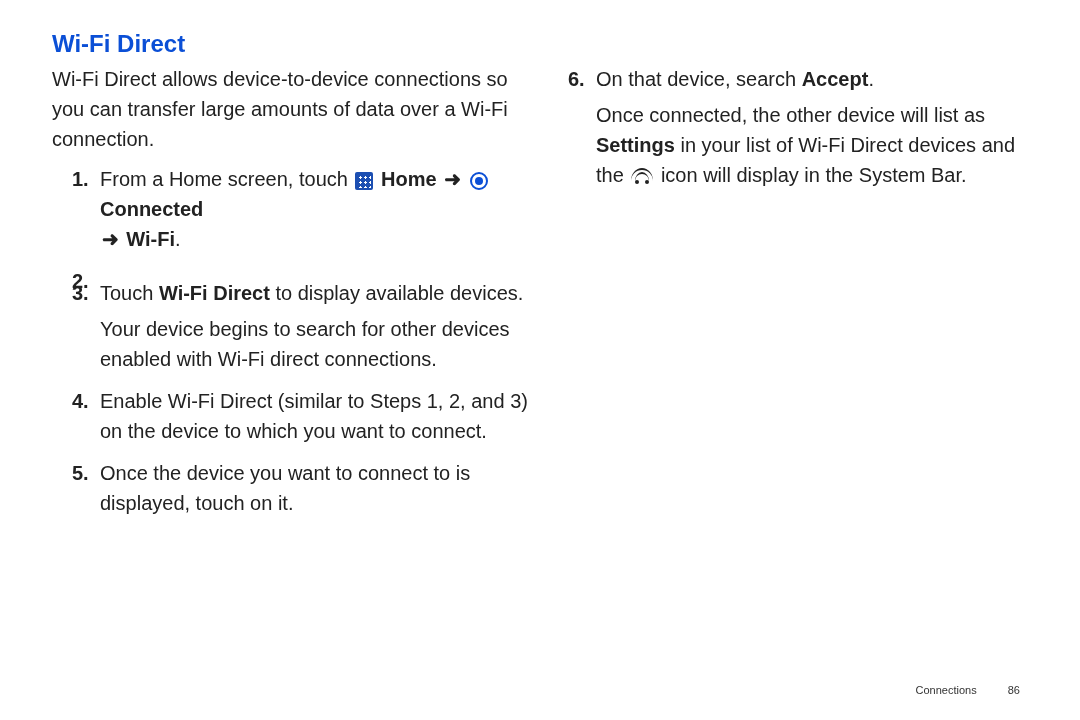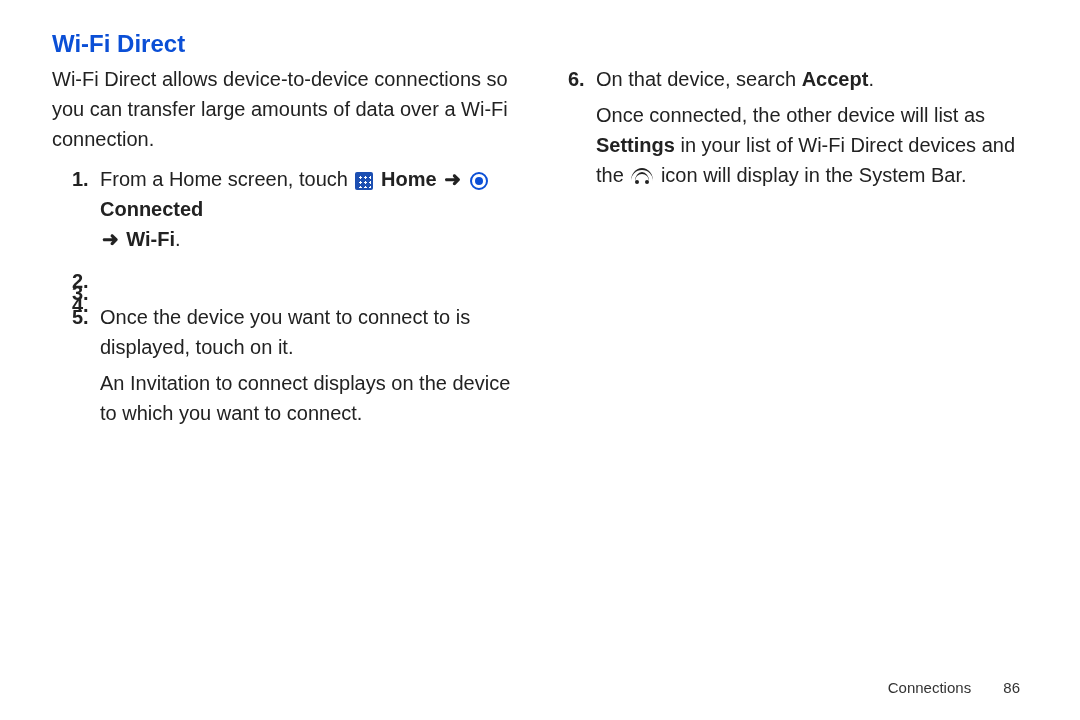--- a/index.html
+++ b/index.html
@@ -142,21 +142,21 @@
   
   .arrow {
     font-weight: 700;
     padding: 0 2px;
   }
   
   .footer {
     position: absolute;
     bottom: 24px;
     right: 60px;
-    font-size: 15px;
+    font-size: 11px;
     color: #333;
   }
   .footer .section { margin-right: 28px; }
 </style>
 </head>
 <body>
 
 <div class="page">
 
   <h1 class="title">Wi-Fi Direct</h1>
@@ -182,30 +182,34 @@
             <span class="bold">Wi-Fi</span><span>.</span>
           </span>
         </li>
 
         <li>
           <span class="num">2.</span>
         </li>
 
         <li>
           <span class="num">3.</span>
+          <span>
+            <span>Touch </span><span class="bold">Wi-Fi Direct</span><span> to display available devices.</span>
+          </span>
+          <span class="subtext">Your device begins to search for other devices enabled with Wi-Fi direct connections.</span>
         </li>
 
         <li>
           <span class="num">4.</span>
+          <span>Enable Wi-Fi Direct (similar to Steps 1, 2, and 3) on the device to which you want to connect.</span>
         </li>
 
         <li>
           <span class="num">5.</span>
           <span>Once the device you want to connect to is displayed, touch on it.</span>
-          <span class="subtext">An Invitation to connect displays on the device to which you want to connect.</span>
         </li>
 
       </ol>
     </div>
 
     <div class="col">
       <ol class="steps" style="margin-left:0;">
 
         <li>
           <span class="num">6.</span>

